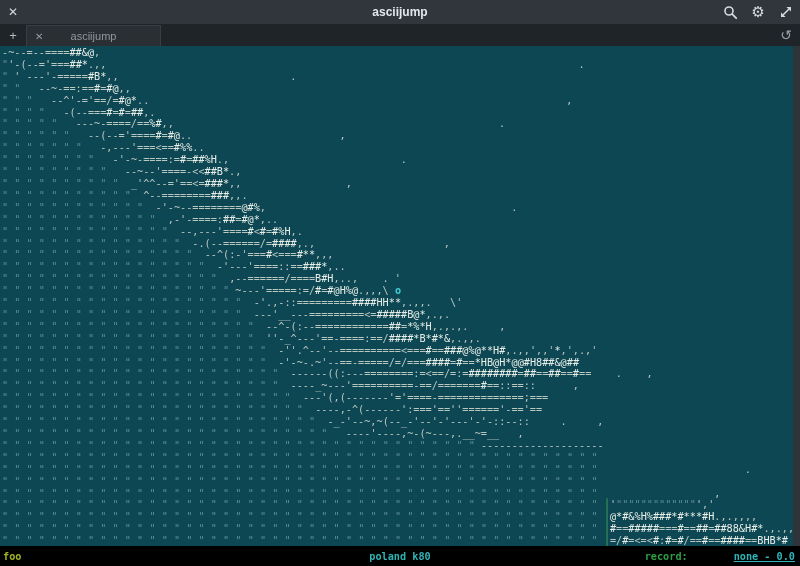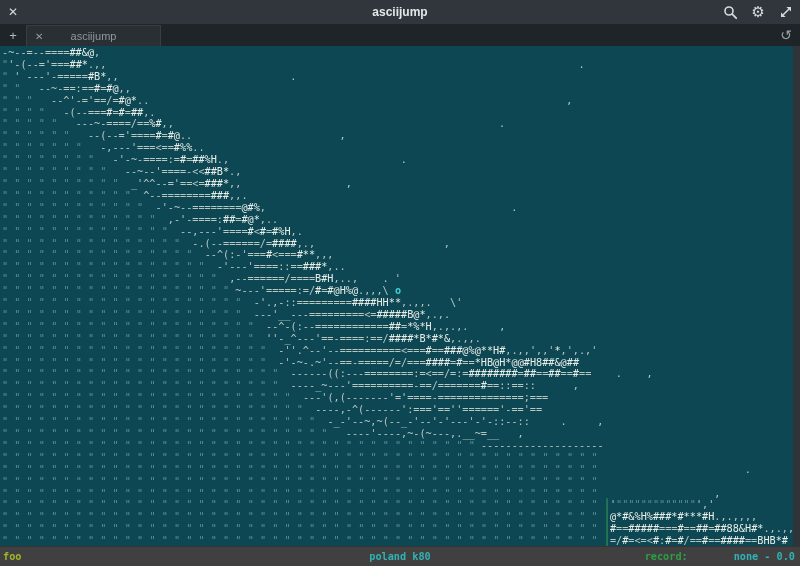--- a/index.html
+++ b/index.html
@@ -32,29 +32,29 @@
        font-family:"DejaVu Sans Mono","Liberation Mono",monospace;
        font-size:10.2px;line-height:11.9px;white-space:pre;color:#b9c7c1;}
   #art i{font-style:normal;}
   #art i.q{color:#5d8d97;}          
   #art i.b{color:#e9efe8;}          
   #art i.g{color:#3fae50;font-weight:bold;} 
   #art i.sk{color:#3ed0d6;font-weight:bold;} 
   #scrollbar{position:absolute;right:0;top:0;width:7px;height:501px;background:#23282c;}
   #scroll-thumb{position:absolute;right:0;top:0;width:7px;height:501px;background:#2e3439;}
   
-  #statusbar{position:absolute;left:0;bottom:0;width:800px;height:19px;background:#404040;
+  #statusbar{position:absolute;left:0;bottom:0;width:800px;height:19px;background:#000000;
              border-top:1px solid rgba(0,0,0,0.18);
              font-family:"DejaVu Sans Mono","Liberation Mono",monospace;
              font-size:10.2px;font-weight:bold;display:flex;align-items:center;}
   #player{position:absolute;left:3px;color:#a2b527;}
   #hill{position:absolute;left:0;right:0;text-align:center;color:#2fb3b5;}
   #status-right{position:absolute;right:5px;display:flex;gap:46px;text-align:right;}
   #record-label{color:#2f9e44;}
-  #record-value{color:#2fb3b5;}
+  #record-value{color:#2fb3b5;text-decoration:underline;}
 </style>
 </head>
 <body>
 
 <div id="window">
 
   <div id="titlebar">
     <div id="close-btn">✕</div>
     <div id="win-title">asciijump</div>
     <div id="titlebar-right">

